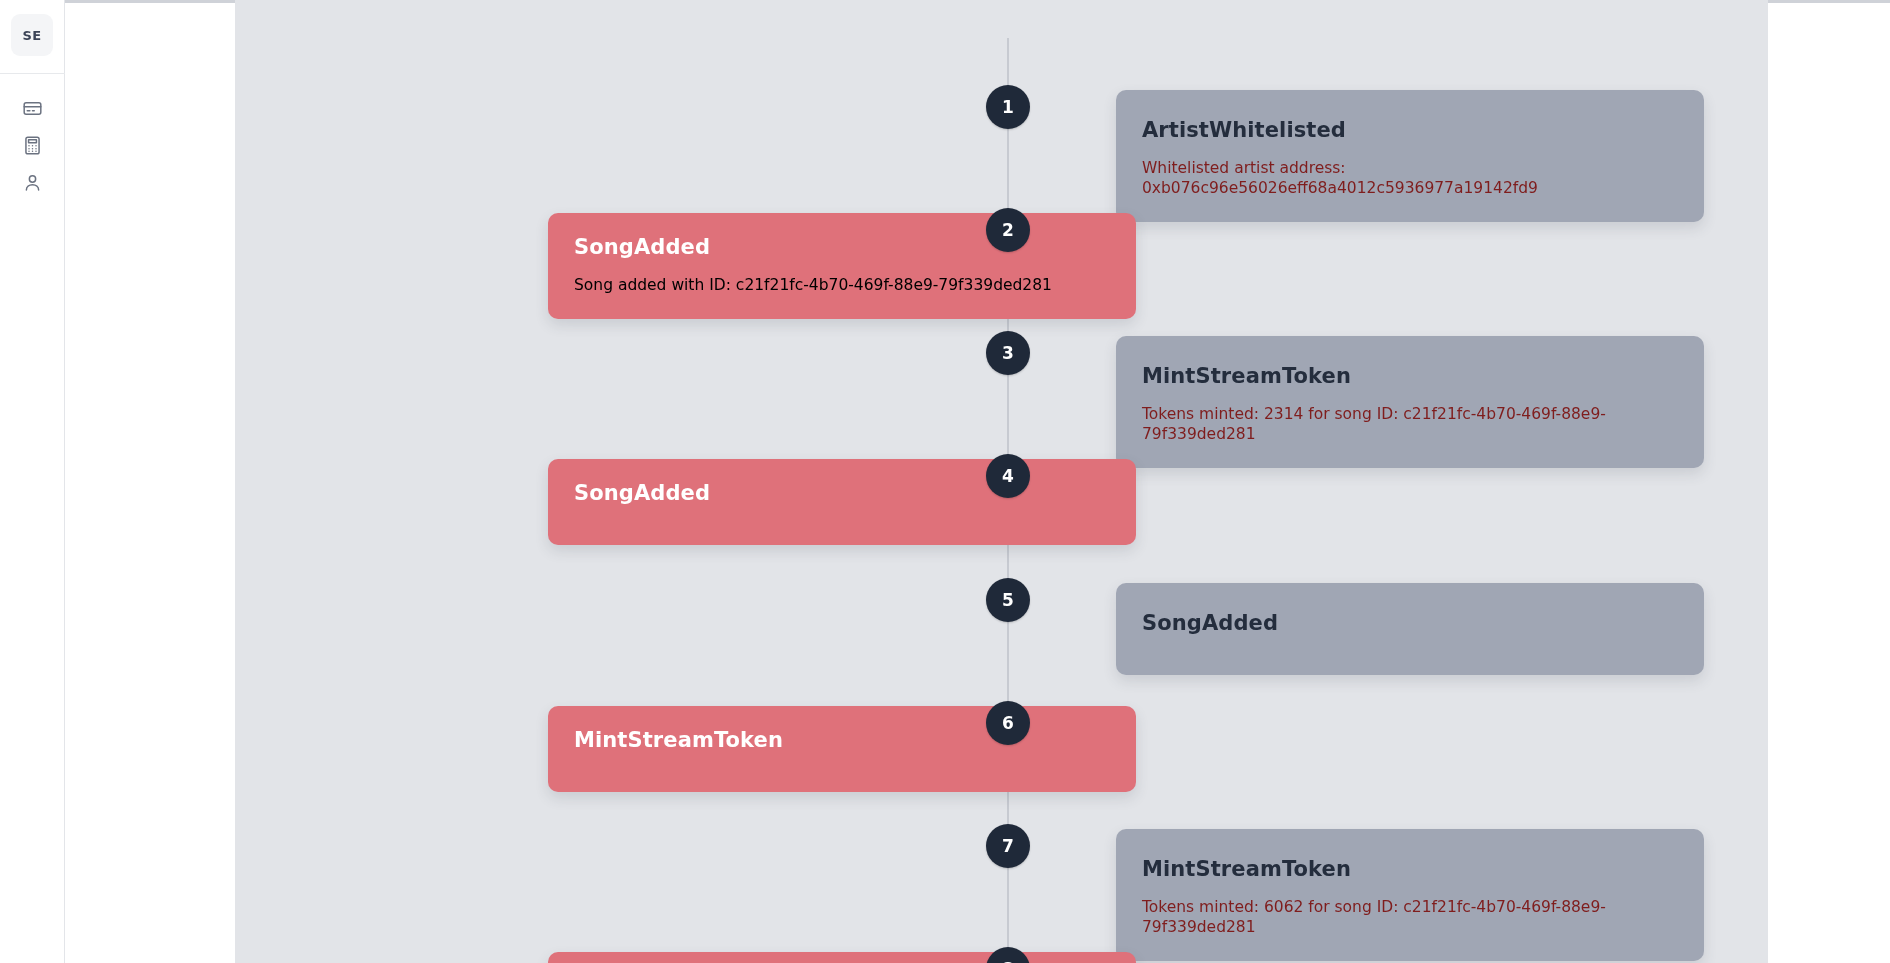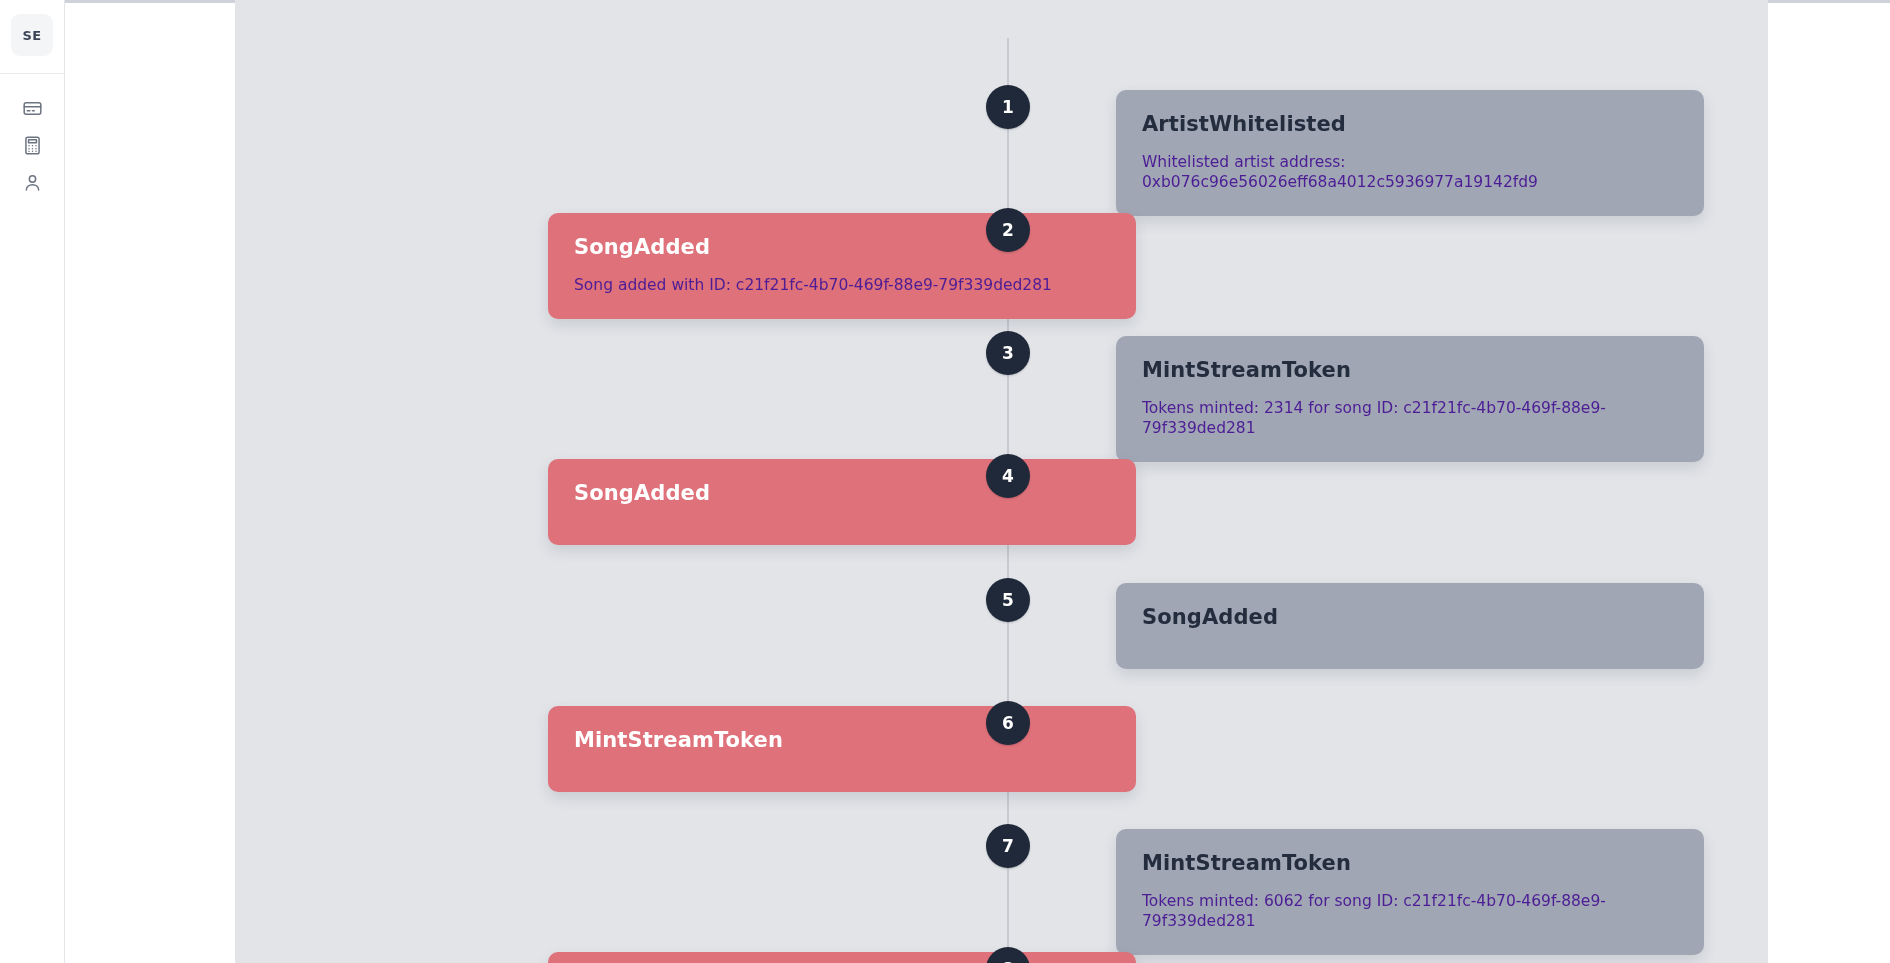--- a/index.html
+++ b/index.html
@@ -126,25 +126,25 @@
     width: 588px;
     border-radius: 10px;
     padding: 22px 26px 24px 26px;
     box-shadow: 0 6px 14px rgba(60,66,80,.14);
   }
   .card.left  { left: 313px; }
   .card.right { left: 881px; }
 
   .card.accent { background: #df717a; }
   .card.accent .card-title { color: #ffffff; }
-  .card.accent .card-body  { color: #4c1d95; }
+  .card.accent .card-body  { color: #000000; }
 
   .card.muted { background: #a0a6b4; }
-  .card.muted .card-title { color: #242d3d; }
-  .card.muted .card-body  { color: #4c1d95; }
+  .card.muted .card-title { color: #242d3d; margin-top: 6px; }
+  .card.muted .card-body  { color: #7f1d1d; }
 
   .card-title {
     font-size: 21px;
     font-weight: 700;
     letter-spacing: .1px;
     margin-bottom: 16px;
   }
   .card-body {
     font-size: 15.5px;
     font-weight: 400;

